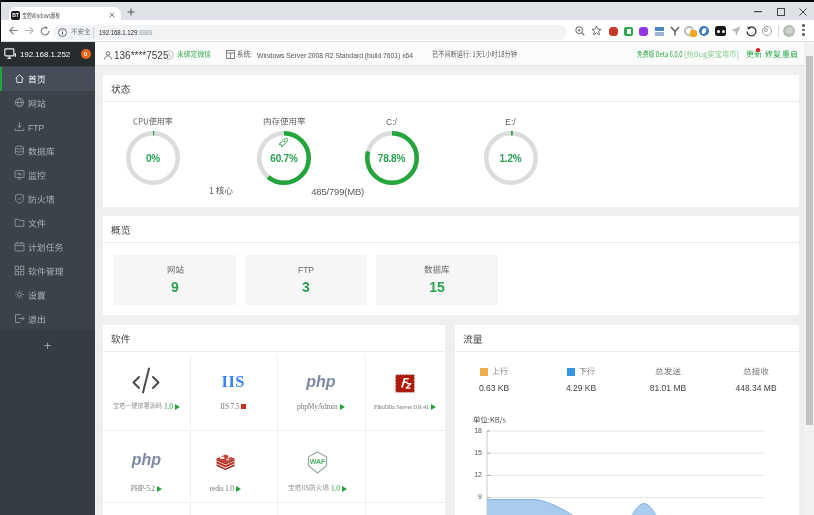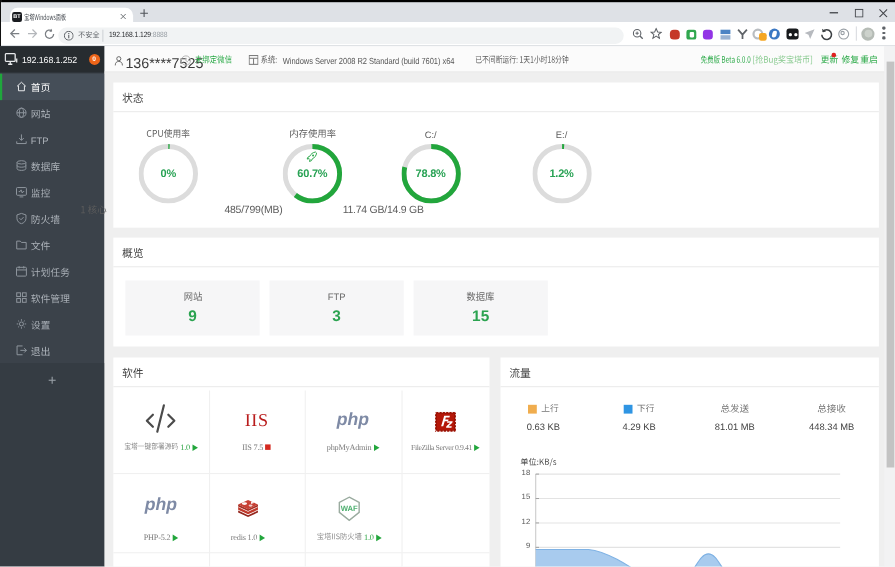--- a/index.html
+++ b/index.html
@@ -39,21 +39,21 @@
 .ltx { font-size:8px; color:#565656; }
 
 
 #content { position:absolute; left:95px; top:66px; width:709px; height:449px; background:#efefef; }
 .card { position:absolute; background:#fff; }
 .cardhead { position:absolute; left:0; top:0; right:0; height:27px; border-bottom:1px solid #ececec; padding:8.5px 0 0 7.5px; }
 
 
 .gauge { position:absolute; top:42px; width:120px; height:80px; }
 .gpct { position:absolute; left:0; top:35.5px; width:120px; text-align:center; font-size:10px; font-weight:bold; color:#28a254; letter-spacing:-0.2px; }
-.glabel { position:absolute; left:-20px; top:69px; width:160px; display:flex; justify-content:flex-start; font-size:9.5px; color:#5c5c5c; }
+.glabel { position:absolute; left:-20px; top:69px; width:160px; display:flex; justify-content:flex-end; font-size:9.5px; color:#5c5c5c; }
 
 
 .obox { position:absolute; top:39px; width:122px; height:50px; background:#f6f6f7; }
 .obox .n { position:absolute; top:24px; width:100%; text-align:center; font-size:14px; font-weight:bold; color:#2ba350; }
 
 
 .scell { position:absolute; height:74px; }
 .vline { position:absolute; top:30px; bottom:0; width:1px; background:#f0f0f0; }
 .hline { position:absolute; left:0; right:0; height:1px; background:#f0f0f0; }
 .slabel { position:absolute; bottom:9px; left:0; width:100%; display:flex; justify-content:center; align-items:center; }
@@ -339,21 +339,21 @@
     <div id="sfoot">
         <div id="plus">+</div>
       </div>
   </div>
 
   <div id="ptoolbar">
     <svg class="it" style="left:9px; top:8.5px;" width="8" height="9" viewBox="0 0 9 10">
         <circle cx="4.5" cy="2.6" r="2.1" stroke="#666" stroke-width="1" fill="none"></circle>
         <path d="M0.8 9.5 C0.8 6.6 2.4 5.4 4.5 5.4 C6.6 5.4 8.2 6.6 8.2 9.5" stroke="#666" stroke-width="1" fill="none"></path>
       </svg>
-    <div class="it" style="left:19px; font-size:13px; color:#3c3c3c; top:8px;">136****7525</div>
+    <div class="it" style="left:19px; font-size:10px; color:#3c3c3c; top:8px;">136****7525</div>
     <svg class="it" style="left:69px; top:7.5px;" width="10" height="10" viewBox="0 0 10 10">
         <circle cx="5" cy="5" r="4.2" stroke="#b5b5b5" stroke-width="0.9" fill="none"></circle>
         <path d="M5 2.5 V5.2 L7 6.4" stroke="#b5b5b5" stroke-width="0.9" fill="none"></path>
       </svg>
     <div class="it" style="left:82px; top:8px;">
         <svg width="34.0" height="9.3" viewBox="0 0 34.0 9.3" style="overflow:visible;display:block">
           <g transform="translate(0,7.04) scale(0.8500,1)">
             <path d="M3.7 -6.7V-5.4H1.1V-4.8H3.7V-3.4H0.5V-2.8H3.3C2.6 -1.8 1.4 -0.8 0.3 -0.3C0.4 -0.2 0.6 0 0.7 0.2C1.8 -0.4 2.9 -1.3 3.7 -2.4V0.6H4.3V-2.4C5.1 -1.3 6.2 -0.3 7.3 0.2C7.4 0 7.6 -0.2 7.7 -0.3C6.6 -0.8 5.4 -1.8 4.6 -2.8H7.5V-3.4H4.3V-4.8H7V-5.4H4.3V-6.7Z M8.3 -0.4 8.5 0.1C9.1 -0.1 9.9 -0.4 10.6 -0.7L10.5 -1.2C9.7 -0.9 8.9 -0.6 8.3 -0.4ZM13.5 -6.2V0.6H14V-5.7H15C14.8 -5.1 14.5 -4.3 14.3 -3.6C14.9 -2.8 15.1 -2.3 15.1 -1.8C15.1 -1.5 15.1 -1.2 14.9 -1.1C14.9 -1.1 14.8 -1 14.7 -1C14.5 -1 14.3 -1 14 -1C14.1 -0.9 14.2 -0.7 14.2 -0.5C14.4 -0.5 14.7 -0.5 14.9 -0.5C15 -0.6 15.2 -0.6 15.3 -0.7C15.6 -0.9 15.7 -1.3 15.7 -1.8C15.7 -2.3 15.4 -2.8 14.8 -3.6C15.1 -4.5 15.4 -5.3 15.6 -6L15.2 -6.2L15.2 -6.2ZM8.5 -3.4C8.6 -3.4 8.8 -3.5 9.5 -3.6C9.2 -3.1 9 -2.7 8.9 -2.5C8.7 -2.2 8.5 -2 8.4 -2C8.4 -1.8 8.5 -1.6 8.5 -1.5C8.7 -1.6 8.9 -1.6 10.5 -2C10.5 -2.1 10.5 -2.3 10.5 -2.5L9.3 -2.2C9.8 -3 10.3 -3.9 10.7 -4.7L10.2 -5C10.1 -4.7 9.9 -4.4 9.8 -4.1L9 -4C9.4 -4.7 9.8 -5.6 10.1 -6.5L9.5 -6.7C9.3 -5.8 8.8 -4.7 8.7 -4.4C8.5 -4.2 8.4 -4 8.3 -3.9C8.4 -3.8 8.5 -3.5 8.5 -3.4ZM10.7 -2.1V-1.6H11.7C11.5 -0.9 11.2 -0.3 10.6 0.3C10.8 0.4 11 0.5 11.1 0.7C11.8 0 12.1 -0.7 12.2 -1.6H13.3V-2.1H12.3C12.3 -2.5 12.3 -2.9 12.3 -3.3H13V-3.9H12.3V-5H13.2V-5.6H12.3V-6.7H11.8V-5.6H10.9V-5H11.8V-3.9H11V-3.3H11.8C11.8 -2.9 11.8 -2.5 11.7 -2.1Z M17.8 -3C17.6 -1.6 17.2 -0.4 16.3 0.3C16.4 0.4 16.7 0.6 16.8 0.7C17.3 0.2 17.7 -0.4 18 -1.2C18.7 0.2 19.9 0.5 21.6 0.5H23.5C23.5 0.3 23.6 0 23.7 -0.1C23.3 -0.1 21.9 -0.1 21.6 -0.1C21.1 -0.1 20.7 -0.1 20.3 -0.2V-1.8H22.7V-2.4H20.3V-3.7H22.4V-4.3H17.7V-3.7H19.7V-0.4C19 -0.6 18.5 -1.1 18.2 -1.9C18.3 -2.2 18.4 -2.6 18.4 -3ZM19.4 -6.6C19.5 -6.4 19.7 -6.1 19.8 -5.8H16.7V-4.1H17.2V-5.2H22.7V-4.1H23.3V-5.8H20.5C20.4 -6.1 20.2 -6.5 20 -6.8Z M25.6 -6.7C25.3 -6.2 24.7 -5.5 24.2 -5.1C24.3 -5 24.5 -4.8 24.5 -4.7C25.1 -5.2 25.7 -5.9 26.1 -6.5ZM26.6 -2.5V-1.6C26.6 -1.1 26.5 -0.3 26 0.2C26.1 0.3 26.3 0.5 26.4 0.6C27 0 27.1 -0.9 27.1 -1.6V-2.1H28.2V-1.1C28.2 -0.8 28.1 -0.7 28 -0.6C28 -0.5 28.1 -0.3 28.2 -0.1C28.3 -0.3 28.5 -0.4 29.4 -1.1C29.4 -1.2 29.3 -1.4 29.3 -1.5L28.7 -1.1V-2.5ZM29.9 -4.5H30.9C30.8 -3.6 30.6 -2.7 30.3 -2C30.1 -2.7 29.9 -3.4 29.8 -4.2ZM26.3 -3.6V-3H28.9V-3.1C29 -3 29.2 -2.9 29.2 -2.8C29.3 -3 29.4 -3.1 29.5 -3.3C29.6 -2.6 29.8 -1.9 30 -1.3C29.7 -0.7 29.2 -0.2 28.6 0.2C28.7 0.3 28.8 0.5 28.9 0.7C29.5 0.3 29.9 -0.2 30.3 -0.8C30.6 -0.2 30.9 0.3 31.4 0.6C31.4 0.5 31.6 0.2 31.8 0.1C31.3 -0.2 30.9 -0.7 30.6 -1.3C31 -2.2 31.2 -3.3 31.4 -4.5H31.7V-5.1H30C30.1 -5.6 30.2 -6.1 30.3 -6.6L29.7 -6.7C29.6 -5.5 29.4 -4.3 28.9 -3.4V-3.6ZM26.4 -6.1V-4.2H28.9V-6.1H28.5V-4.6H27.9V-6.7H27.5V-4.6H26.8V-6.1ZM25.8 -5.1C25.4 -4.3 24.7 -3.4 24.1 -2.8C24.2 -2.7 24.4 -2.4 24.5 -2.3C24.7 -2.6 24.9 -2.8 25.2 -3.1V0.6H25.7V-3.9C25.9 -4.3 26.1 -4.6 26.3 -4.9Z M35.1 -4.2V-3.8H39V-4.2ZM35.1 -3.1V-2.6H39V-3.1ZM34.5 -5.4V-4.9H39.6V-5.4ZM36.3 -6.5C36.5 -6.2 36.8 -5.7 36.9 -5.4L37.4 -5.7C37.3 -6 37.1 -6.4 36.8 -6.7ZM35 -1.9V0.6H35.5V0.3H38.5V0.6H39V-1.9ZM35.5 -0.2V-1.4H38.5V-0.2ZM34 -6.7C33.6 -5.5 33 -4.3 32.3 -3.5C32.4 -3.4 32.5 -3.1 32.6 -2.9C32.9 -3.2 33.1 -3.6 33.4 -4V0.7H33.9V-4.9C34.2 -5.4 34.4 -6 34.6 -6.5Z" fill="#27a844"></path>
           </g>
         </svg>
@@ -469,23 +469,20 @@
         </div>
         <div class="gauge" style="left:228.5px;">
           <div class="ctr">
             <span style="font-size:8.5px;color:#5c5c5c;">C:/</span>
           </div>
           <svg width="54" height="54" style="position:absolute; left:33px; top:14px;" viewBox="0 0 54 54">
             <circle cx="27" cy="27" r="24.75" stroke="#dcdcdc" stroke-width="4.5" fill="none"></circle>
             <circle cx="27" cy="27" r="24.75" stroke="#22a63c" stroke-width="4.5" fill="none" stroke-dasharray="122.54 155.51" transform="rotate(-90 27 27)"></circle>
           </svg>
           <div class="gpct">78.8%</div>
-          <div class="glabel">
-            <span style="letter-spacing:-0.2px">11.74 GB/14.9 GB</span>
-          </div>
         </div>
         <div class="gauge" style="left:347.5px;">
           <div class="ctr">
             <span style="font-size:8.5px;color:#5c5c5c;">E:/</span>
           </div>
           <svg width="54" height="54" style="position:absolute; left:33px; top:14px;" viewBox="0 0 54 54">
             <circle cx="27" cy="27" r="24.75" stroke="#dcdcdc" stroke-width="4.5" fill="none"></circle>
             <circle cx="27" cy="27" r="24.75" stroke="#22a63c" stroke-width="4.5" fill="none" stroke-dasharray="1.87 155.51" transform="rotate(-90 27 27)"></circle>
           </svg>
           <div class="gpct">1.2%</div>
@@ -550,21 +547,21 @@
               <g transform="translate(0,6.16) scale(0.8750,1)">
                 <path d="M4.3 -1.2C4.7 -0.9 5.2 -0.4 5.4 -0.2L5.8 -0.5C5.5 -0.7 5 -1.2 4.7 -1.5ZM3 -5.8C3.1 -5.6 3.3 -5.3 3.4 -5H0.6V-3.5H1.1V-4.5H5.9V-3.6H1.1V-3.1H3.2V-2H1.3V-1.6H3.2V-0.1H0.5V0.4H6.5V-0.1H3.8V-1.6H5.7V-2H3.8V-3.1H5.9V-3.5H6.4V-5H4C3.9 -5.3 3.7 -5.6 3.5 -5.9Z M10.4 -2.7V-2.3H12.6V-2.7ZM12.2 -5.9V-5.2H10.8V-5.9H10.3V-5.2H9.3V-4.7H10.3V-4H10.8V-4.7H12.2V-4H12.7V-4.7H13.7V-5.2H12.7V-5.9ZM9.9 -1.7V0.6H10.4V0.3H12.6V0.6H13.1V-1.7ZM10.4 -0.2V-1.3H12.6V-0.2ZM7.3 -0.9 7.4 -0.4C8 -0.6 8.8 -0.9 9.5 -1.2L9.4 -1.7L8.7 -1.4V-3.7H9.4V-4.2H8.7V-5.8H8.2V-4.2H7.4V-3.7H8.2V-1.2C7.8 -1.1 7.5 -1 7.3 -0.9ZM11.3 -4.3C10.9 -3.7 9.9 -3.1 9 -2.6C9.1 -2.5 9.3 -2.3 9.4 -2.2C10.1 -2.6 10.8 -3.1 11.4 -3.7C11.9 -3.2 12.7 -2.6 13.5 -2.3C13.5 -2.4 13.7 -2.6 13.8 -2.7C13.1 -3 12.2 -3.6 11.7 -4L11.8 -4.2Z M14.3 -3V-2.4H20.7V-3Z M21.4 -2.4V-1.9H22.2V-0.6C22.2 -0.3 21.9 0 21.8 0.1C21.9 0.2 22 0.4 22.1 0.5C22.2 0.3 22.4 0.2 23.4 -0.5C23.4 -0.6 23.3 -0.8 23.3 -0.9L22.6 -0.5V-1.9H23.4V-2.4H22.6V-3.4H23.3V-3.8H21.6C21.8 -4.1 22 -4.3 22.1 -4.6H23.3V-5.1H22.3C22.4 -5.3 22.5 -5.6 22.6 -5.8L22.1 -5.9C21.9 -5.2 21.6 -4.5 21.2 -4.1C21.3 -4 21.4 -3.7 21.5 -3.6L21.6 -3.8V-3.4H22.2V-2.4ZM25 -5.3V-4.9H25.9V-4.4H24.9V-4H25.9V-3.4H25V-3H25.9V-2.5H25V-2.1H25.9V-1.5H24.9V-1.1H25.9V-0.2H26.3V-1.1H27.6V-1.5H26.3V-2.1H27.4V-2.5H26.3V-3H27.3V-4H27.8V-4.4H27.3V-5.3H26.3V-5.9H25.9V-5.3ZM26.3 -4H26.9V-3.4H26.3ZM26.3 -4.4V-4.9H26.9V-4.4ZM23.6 -2.9C23.6 -2.9 23.6 -2.9 23.7 -3H24.4C24.4 -2.4 24.3 -1.9 24.1 -1.5C24 -1.7 23.9 -2 23.9 -2.3L23.5 -2.2C23.6 -1.7 23.8 -1.3 24 -1C23.7 -0.4 23.4 0 23 0.2C23.1 0.3 23.2 0.5 23.3 0.6C23.7 0.3 24 0 24.2 -0.5C24.9 0.3 25.7 0.5 26.7 0.5H27.6C27.6 0.3 27.7 0.1 27.8 0C27.5 0 26.9 0 26.7 0C25.8 0 25 -0.2 24.4 -1C24.7 -1.6 24.8 -2.4 24.9 -3.4L24.6 -3.4L24.5 -3.4H24.1C24.4 -4 24.7 -4.7 24.9 -5.3L24.6 -5.5L24.5 -5.5H23.5V-5H24.3C24.1 -4.4 23.8 -3.8 23.7 -3.7C23.6 -3.4 23.5 -3.2 23.4 -3.2C23.4 -3.1 23.5 -2.9 23.6 -2.9Z M29 -4.4C29.2 -4 29.4 -3.5 29.4 -3.2L29.9 -3.3C29.8 -3.6 29.7 -4.1 29.4 -4.5ZM32.4 -5.5V0.5H32.9V-5H34C33.8 -4.5 33.5 -3.7 33.3 -3.1C33.9 -2.5 34.1 -2 34.1 -1.6C34.1 -1.3 34 -1.1 33.9 -1C33.8 -1 33.7 -0.9 33.6 -0.9C33.5 -0.9 33.3 -0.9 33.1 -0.9C33.1 -0.8 33.2 -0.6 33.2 -0.4C33.4 -0.4 33.6 -0.4 33.8 -0.5C34 -0.5 34.1 -0.5 34.2 -0.6C34.5 -0.8 34.6 -1.1 34.6 -1.5C34.6 -2 34.4 -2.5 33.8 -3.2C34.1 -3.9 34.4 -4.6 34.6 -5.3L34.3 -5.5L34.2 -5.5ZM29.7 -5.8C29.8 -5.6 29.9 -5.3 30 -5.1H28.6V-4.6H31.9V-5.1H30.6C30.5 -5.3 30.3 -5.6 30.2 -5.9ZM31 -4.5C30.9 -4.1 30.7 -3.6 30.5 -3.2H28.4V-2.7H32V-3.2H31C31.2 -3.5 31.4 -4 31.6 -4.4ZM28.8 -2V0.5H29.3V0.2H31.2V0.5H31.7V-2ZM29.3 -0.3V-1.6H31.2V-0.3Z M39.5 -5.2H40.7V-4.5H39.5ZM37.9 -5.2H39.1V-4.5H37.9ZM36.3 -5.2H37.4V-4.5H36.3ZM40.8 -3.9C40.6 -3.7 40.4 -3.5 40.1 -3.3V-3.7H38.5V-4.2H41.3V-5.6H35.8V-4.2H38V-3.7H36.1V-3.2H38V-2.7H35.4V-2.3H38.3C37.3 -1.9 36.3 -1.5 35.2 -1.3C35.3 -1.2 35.5 -1 35.5 -0.9C36 -1 36.4 -1.1 36.9 -1.3V0.6H37.4V0.3H40.5V0.5H41V-1.8H38.3C38.7 -2 39 -2.1 39.3 -2.3H41.6V-2.7H40.1C40.5 -3 40.9 -3.3 41.3 -3.6ZM39.2 -2.7H38.5V-3.2H40C39.8 -3.1 39.5 -2.9 39.2 -2.7ZM37.4 -0.6H40.5V-0.1H37.4ZM37.4 -1V-1.4H40.5V-1Z M45.8 -2.8H47.9V-2.2H45.8ZM45.8 -3.8H47.9V-3.2H45.8ZM45.5 -1.4C45.3 -1 45 -0.5 44.7 -0.1C44.8 -0.1 45 0.1 45.1 0.1C45.4 -0.2 45.8 -0.8 46 -1.3ZM47.5 -1.3C47.8 -0.9 48.1 -0.3 48.3 0.1L48.8 -0.1C48.6 -0.5 48.3 -1.1 48 -1.5ZM42.6 -5.4C43 -5.2 43.5 -4.9 43.8 -4.6L44.1 -5.1C43.8 -5.3 43.3 -5.6 42.9 -5.8ZM42.3 -3.5C42.7 -3.3 43.2 -3 43.4 -2.8L43.8 -3.2C43.5 -3.4 43 -3.7 42.6 -3.9ZM42.4 0.2 42.9 0.5C43.2 -0.2 43.6 -1.1 43.9 -1.8L43.5 -2.1C43.2 -1.3 42.7 -0.4 42.4 0.2ZM44.4 -5.5V-3.6C44.4 -2.5 44.3 -0.9 43.5 0.3C43.6 0.3 43.8 0.4 43.9 0.5C44.8 -0.6 44.9 -2.4 44.9 -3.6V-5.1H48.7V-5.5ZM46.5 -5C46.5 -4.8 46.4 -4.5 46.3 -4.2H45.3V-1.8H46.5V0C46.5 0.1 46.5 0.1 46.4 0.1C46.3 0.1 46 0.1 45.7 0.1C45.8 0.2 45.8 0.4 45.9 0.6C46.3 0.6 46.6 0.6 46.8 0.5C47 0.4 47 0.3 47 0V-1.8H48.4V-4.2H46.9C46.9 -4.4 47 -4.6 47.1 -4.8Z M51.9 -1.4V-1H54.5V-1.4ZM52.4 -4.5C52.4 -3.9 52.3 -2.9 52.2 -2.4H52.3L55 -2.4C54.9 -0.8 54.8 -0.2 54.6 0C54.5 0.1 54.4 0.1 54.3 0.1C54.2 0.1 53.9 0.1 53.5 0C53.6 0.2 53.7 0.4 53.7 0.5C54 0.5 54.3 0.5 54.5 0.5C54.7 0.5 54.9 0.5 55 0.3C55.2 0 55.4 -0.7 55.6 -2.6C55.6 -2.7 55.6 -2.8 55.6 -2.8H54.7C54.8 -3.7 54.9 -4.7 55 -5.5L54.6 -5.5L54.5 -5.5H52.1V-5H54.4C54.4 -4.4 54.3 -3.5 54.2 -2.8H52.8C52.8 -3.3 52.9 -4 52.9 -4.5ZM49.4 -5.5V-5H50.2C50 -4 49.7 -3 49.2 -2.3C49.3 -2.2 49.4 -1.9 49.4 -1.7C49.6 -1.9 49.7 -2.1 49.8 -2.3V0.2H50.3V-0.3H51.6V-3.4H50.3C50.5 -3.9 50.6 -4.4 50.7 -5H51.8V-5.5ZM50.3 -2.9H51.1V-0.8H50.3Z" fill="#8a8a8a"></path>
               </g>
             </svg>
             <span class="sver" style="color:#2aa342; margin-left:2px;">1.0</span>
             <div class="play"></div>
           </div>
         </div>
       <div class="scell" style="left:87.30000000000001px; top:30px; width:86px; height:75px;">
           <div style="position:absolute; top:19px; left:0; width:100%; display:flex; justify-content:center;">
-            <div style="font-family:'Liberation Serif',serif; font-weight:normal; font-size:16.5px; color:#b91c1c; letter-spacing:0.5px; line-height:16px;">IIS</div>
+            <div style="font-family:'Liberation Serif',serif; font-weight:bold; font-size:16.5px; color:#3b82f6; letter-spacing:0.5px; line-height:16px;">IIS</div>
           </div>
           <div class="slabel" style="bottom:19px;">
             <span class="sver">IIS 7.5</span>
             <div class="stopsq"></div>
           </div>
         </div>
       <div class="scell" style="left:174.8px; top:30px; width:86px; height:75px;">
           <div style="position:absolute; top:19px; left:0; width:100%; display:flex; justify-content:center;">
             <div style="font-family:'Liberation Sans',sans-serif; font-weight:bold; font-style:italic; font-size:16px; color:#7e8aa5; line-height:16px;">php</div>
           </div>

